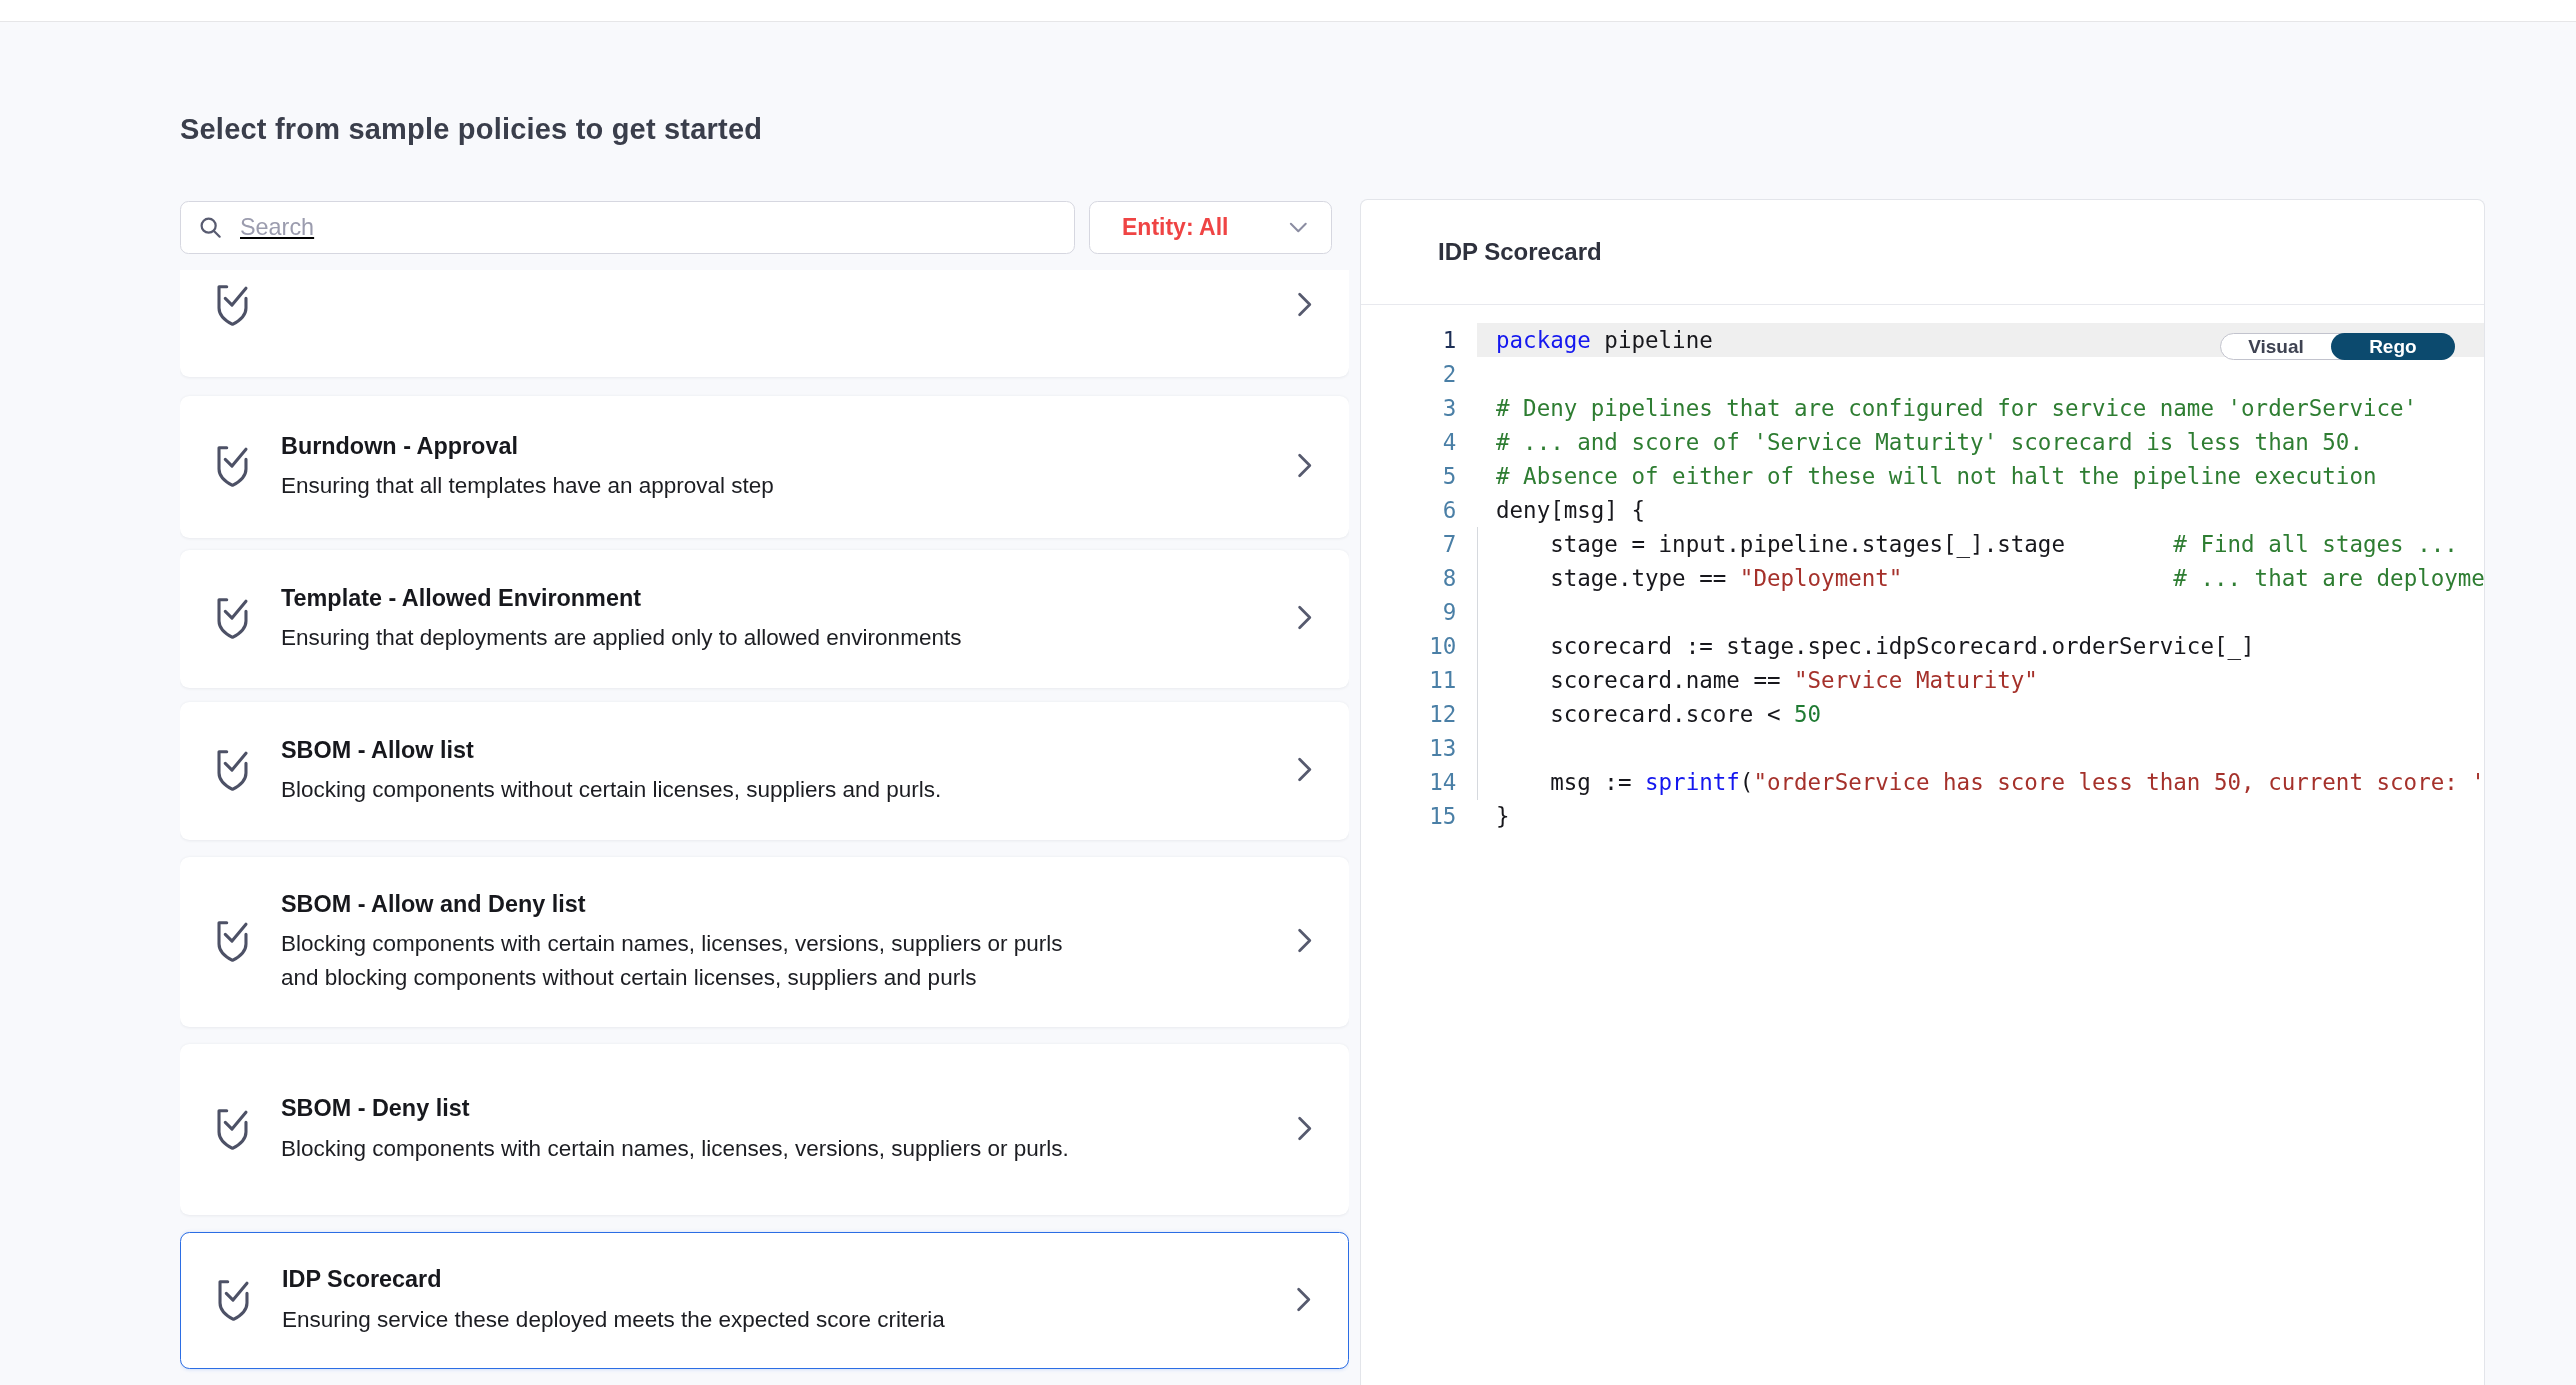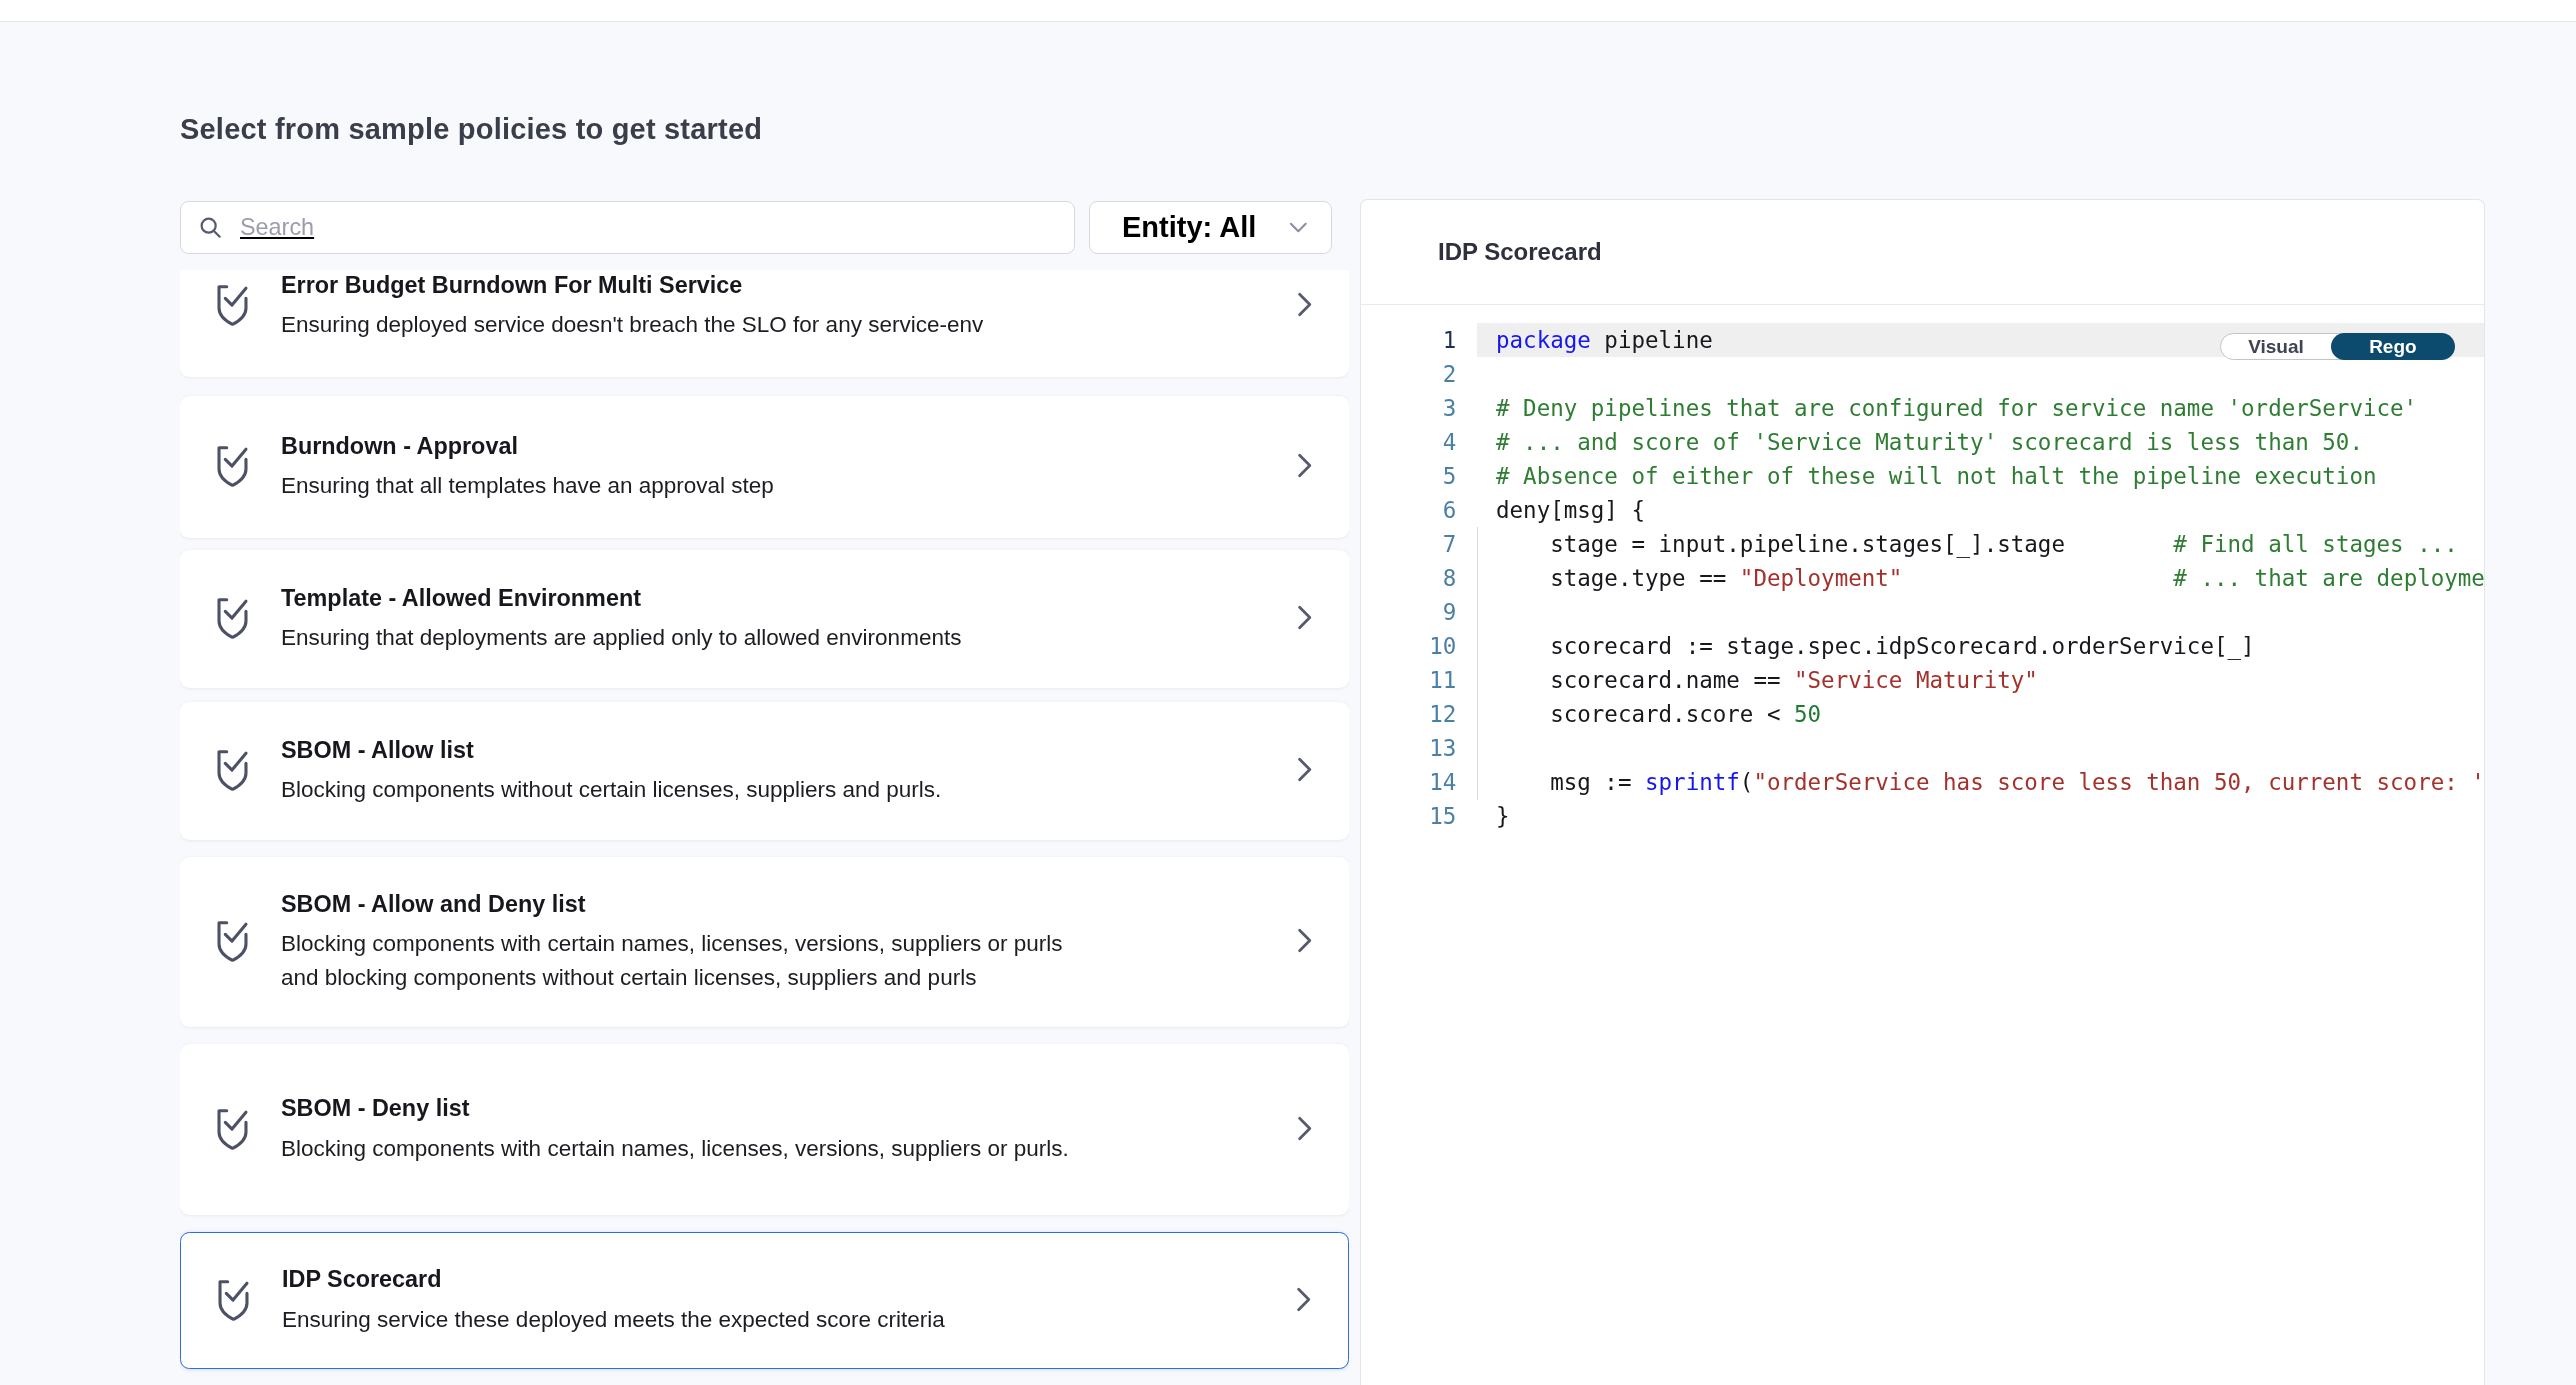--- a/index.html
+++ b/index.html
@@ -12,21 +12,21 @@
   
   .topbar{position:absolute;left:0;top:0;width:100%;height:20.6px;background:#ffffff;border-bottom:1.9px solid #e6e6e8;}
   
   .page-heading{position:absolute;left:180px;top:94px;font-size:29px;font-weight:700;color:#3a3e4b;letter-spacing:0.2px;}
   
   .search-box{position:absolute;left:180px;top:201px;width:895px;height:53px;background:#fff;border:0.9px solid #d6d7e0;border-radius:8.4px;box-sizing:border-box;display:flex;align-items:center;padding:0 17px;text-decoration:underline;}
   .search-box svg{flex:none;margin-right:15px;}
   .search-input{border:none;outline:none;flex:1;font-size:23.4px;color:#24252d;font-family:"Liberation Sans",sans-serif;background:transparent;}
   .search-input::placeholder{color:#9b9cae;}
   .entity-select{position:absolute;left:1089px;top:201px;width:243px;height:53px;background:#fff;border:0.9px solid #d6d7e0;border-radius:8.4px;box-sizing:border-box;display:flex;align-items:center;padding:0 22.5px 0 32px;cursor:pointer;}
-  .entity-label{font-size:29px;font-weight:700;color:#000000;flex:1;}
+  .entity-label{font-size:23px;font-weight:700;color:#ef4444;flex:1;}
   
   .policy-list{position:absolute;left:180px;top:270px;width:1169px;height:1116px;overflow:hidden;}
   .card{background:#fff;border-radius:9.4px;display:flex;align-items:center;box-sizing:border-box;
         padding:0 34px 0 28px;box-shadow:0 0.9px 2.8px rgba(35,36,58,.07);cursor:pointer;}
   .card.selected{border:1.9px solid #2b6de4;box-shadow:0 0.9px 3.7px rgba(43,109,228,.18);}
   .card .icon-box{flex:none;width:49px;height:52px;margin-right:24px;display:flex;align-items:center;justify-content:center;}
   .card .txt{min-width:0;}
   .card .title{font-size:23.4px;font-weight:700;color:#17181d;line-height:30px;margin-bottom:8.4px;}
   .card .desc{font-size:22.5px;font-weight:400;color:#1c1d22;line-height:34px;max-width:824px;}
   .card .chev{margin-left:auto;flex:none;}
@@ -73,24 +73,20 @@
   </svg>
 </div>
 
 <div class="policy-list">
   <div class="card" style="height: 142px; margin-top: -35px;">
     <span class="icon-box">
       <svg width="47" height="52" viewBox="0 0 48 54" fill="none">
         <path d="M18 7 H10 v22 c0 9 7 13.5 14 17 c7 -3.5 14 -8 14 -17 v-10" stroke="#4d5166" stroke-width="3.2" fill="none" stroke-linecap="round" stroke-linejoin="round"></path>
         <path d="M16.5 19 L23.5 26 L38 8.5" stroke="#4d5166" stroke-width="3.2" fill="none" stroke-linecap="round" stroke-linejoin="round"></path>
       </svg>
-    </span>
-    <span class="txt">
-      <div class="title">Error Budget Burndown For Multi Service</div>
-      <div class="desc">Ensuring deployed service doesn't breach the SLO for any service-env</div>
     </span>
     <span class="chev">
       <svg width="22.5" height="37" viewBox="0 0 24 40" fill="none">
         <path d="M7 9 L18 20 L7 31" stroke="#565a6e" stroke-width="3" fill="none" stroke-linecap="round" stroke-linejoin="round"></path>
       </svg>
     </span>
   </div>
 
   <div class="card" style="height: 142px; margin-top: 19px;">
     <span class="icon-box">

